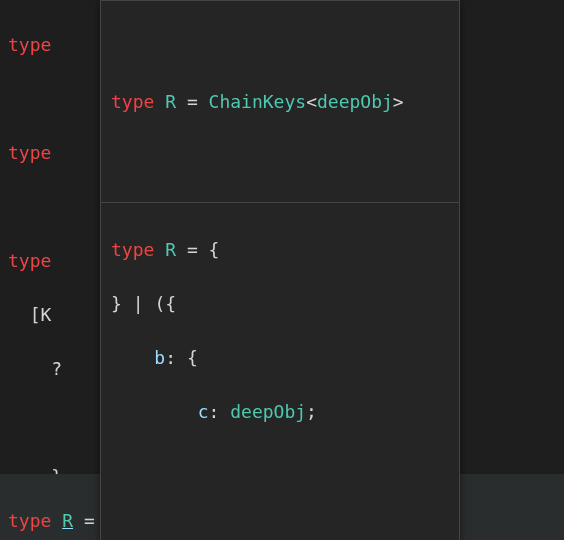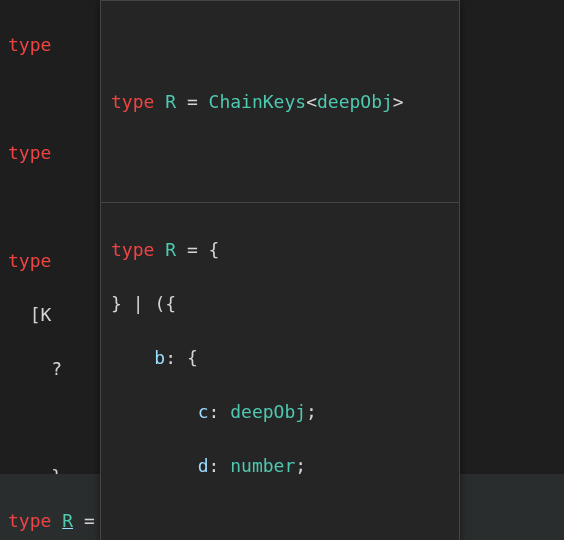--- a/index.html
+++ b/index.html
@@ -82,21 +82,20 @@
 
 <div class="tooltip">
   <div class="section">
 <span class="kw">type</span> <span class="type">R</span> <span class="op">=</span> <span class="type">ChainKeys</span><span class="punc">&lt;</span><span class="type">deepObj</span><span class="punc">&gt;</span>
   </div>
   <div class="section divider">
 <div><span class="kw">type</span> <span class="type">R</span> <span class="op">=</span> <span class="punc">{</span></div>
 <div><span class="punc">}</span> <span class="op">|</span> <span class="punc">({</span></div>
 <div>    <span class="prop">b</span><span class="punc">:</span> <span class="punc">{</span></div>
 <div>        <span class="prop">c</span><span class="punc">:</span> <span class="type">deepObj</span><span class="punc">;</span></div>
-<div>        <span class="prop">d</span><span class="punc">:</span> <span class="type">number</span><span class="punc">;</span></div>
 
 
 
 
 
 
   </div>
 </div>
 
 <div class="status-line">

